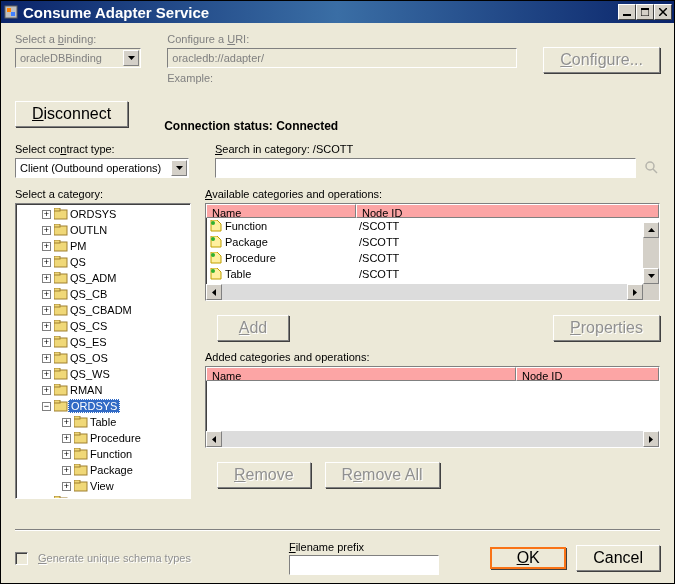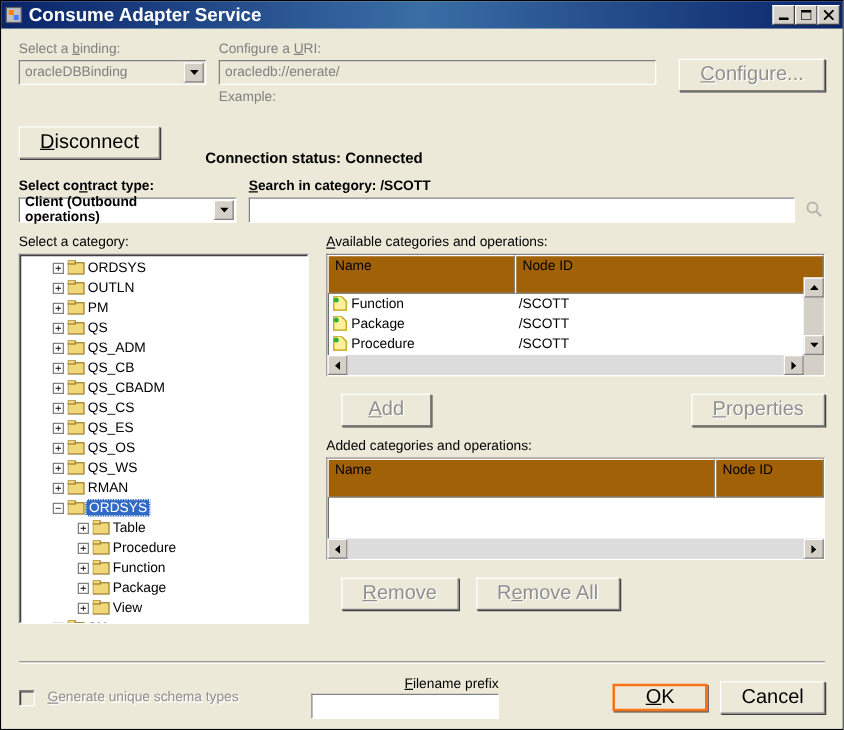--- a/index.html
+++ b/index.html
@@ -40,21 +40,21 @@
     font-family: "Marlett", sans-serif;
     font-size: 10px; font-weight: bold;
     cursor: pointer;
   }
   .content {
     flex: 1; padding: 10px 14px 8px 14px;
     background: #ece9d8;
     position: relative;
     display: flex; flex-direction: column;
   }
-  .row { display: flex; gap: 10px; }
+  .row { display: flex; gap: 26px; }
   .field-label { color: #808080; font-size: 11px; margin-bottom: 3px; }
   .field-label.enabled { color: #000; }
   .underline { text-decoration: underline; }
   .combo, .textbox {
     border: 1px solid #a0a0a0;
     border-top-color: #808080; border-left-color: #808080;
     border-right-color: #fff; border-bottom-color: #fff;
     background: #fff;
     height: 20px;
     font-size: 11px;
@@ -117,22 +117,22 @@
   .indent-2 { padding-left: 44px; }
   .listview {
     background: #fff;
     border: 1px solid #808080;
     border-bottom-color: #fff; border-right-color: #fff;
     box-shadow: inset 1px 1px 0 #404040;
     display: flex; flex-direction: column;
     position: relative;
   }
   .lv-header {
-    display: flex; height: 31px;
-    background: #a16207;
+    display: flex; height: 14px;
+    background: #fca5a5;
     flex-shrink: 0;
   }
   .lv-col {
     border: 1px solid #fff;
     border-right-color: #808080; border-bottom-color: #808080;
     padding: 2px 5px;
     font-size: 11px;
   }
   .lv-body { flex: 1; overflow: hidden; }
   .lv-row { display: flex; height: 16px; align-items: center; }
@@ -209,37 +209,37 @@
           <div class="combo-btn">
               <svg width="7" height="4">
                 <polygon points="0,0 7,0 3.5,4" fill="#000"></polygon>
               </svg>
             </div>
         </div>
       </div>
       <div style="flex:1;">
         <div class="field-label">Configure a <span class="underline">U</span>RI:</div>
         <div class="textbox disabled" style="width:350px;">
-          <span>oracledb://enerate/</span>
+          <span>oracledb://adapter/</span>
         </div>
         <div class="field-label" style="margin-top:4px;">Example:</div>
       </div>
       <div style="padding-top:14px;">
         <div class="button disabled"><span class="underline">C</span>onfigure...</div>
       </div>
     </div>
 
     <div class="conn-status">
       <div class="button" style="min-width:86px;"><span class="underline">D</span>isconnect</div>
       <div class="conn-status-text">
         <span>Connection status:</span> <span>Connected</span>
       </div>
     </div>
 
-    <div class="row" style="font-weight:bold;">
+    <div class="row" style="">
       <div style="width:174px;">
         <div class="field-label enabled">Select co<span class="underline">n</span>tract type:</div>
         <div class="combo" style="width:174px;align-items:center;">
           <span>Client (Outbound operations)</span>
           <div class="combo-btn">
               <svg width="7" height="4">
                 <polygon points="0,0 7,0 3.5,4" fill="#000"></polygon>
               </svg>
             </div>
         </div>
@@ -255,21 +255,21 @@
                 <circle cx="6" cy="6" r="4" fill="none" stroke="#808080" stroke-width="1.5"></circle>
                 <line x1="9" y1="9" x2="13" y2="13" stroke="#808080" stroke-width="1.5"></line>
               </svg>
           </span>
         </div>
       </div>
     </div>
 
     <div class="row" style="margin-top:10px; gap:14px; flex:1;">
 
-      <div style="width:232px; display:flex; flex-direction:column;">
+      <div style="width:176px; display:flex; flex-direction:column;">
         <div class="field-label enabled">Select a category:</div>
         <div class="tree" id="tree">
             <div class="tree-item indent-1">
               <div class="tree-toggle">+</div>
               <span class="tree-icon">
                 <svg width="14" height="12">
                   <rect x="0" y="2" width="13" height="9" fill="#f0d878" stroke="#a08030"></rect>
                   <rect x="0" y="0" width="6" height="3" fill="#f0d878" stroke="#a08030"></rect>
                 </svg>
               </span>
@@ -567,21 +567,21 @@
           <div class="button disabled">R<span class="underline">e</span>move All</div>
         </div>
       </div>
     </div>
 
     <div class="divider"></div>
 
     <div class="footer-row">
       <div class="checkbox disabled"></div>
       <span style="color:#909090; text-shadow:1px 1px 0 #fff;"><span class="underline">G</span>enerate unique schema types</span>
-      <div style="margin-left:48px;text-align:right;">
+      <div style="margin-left:88px;">
         <div class="field-label enabled" style="margin-bottom:2px;"><span class="underline">F</span>ilename prefix</div>
         <div class="textbox" style="width:150px;"></div>
       </div>
       <div style="flex:1;"></div>
       <div class="button default" style="min-width:76px;"><span class="underline">O</span>K</div>
       <div class="button" style="min-width:76px;">Cancel</div>
     </div>
   </div>
 </div>
 

